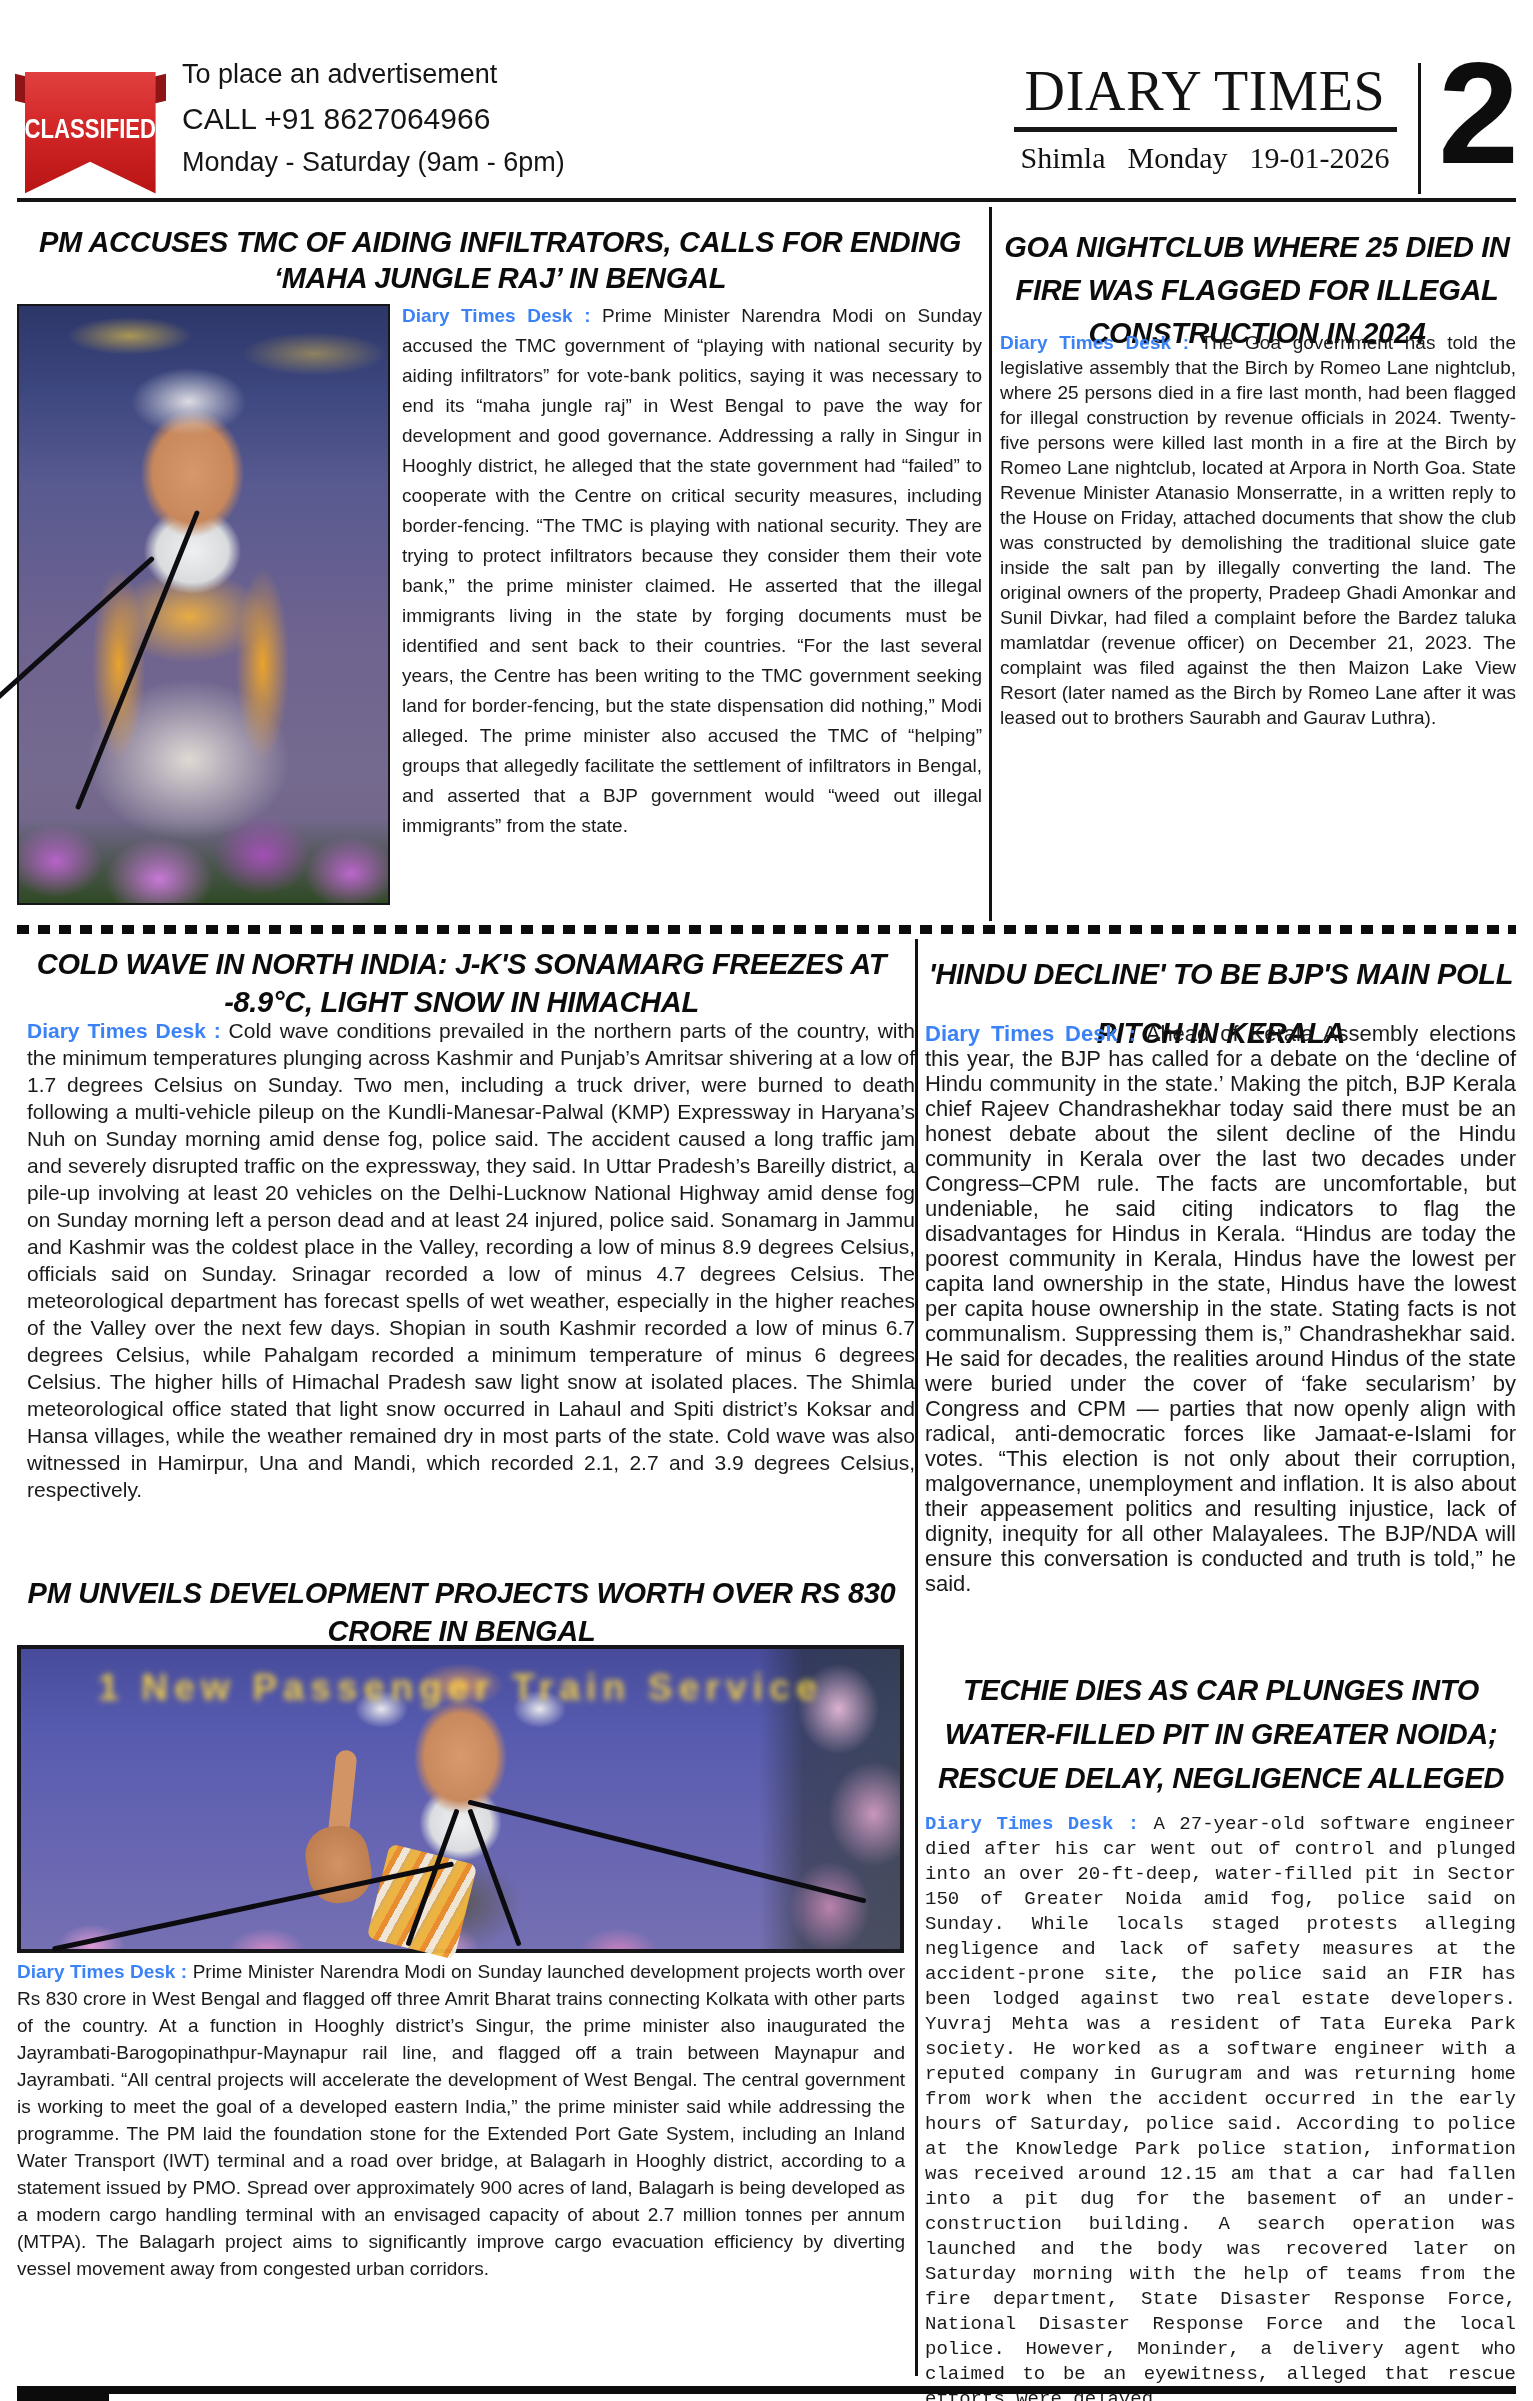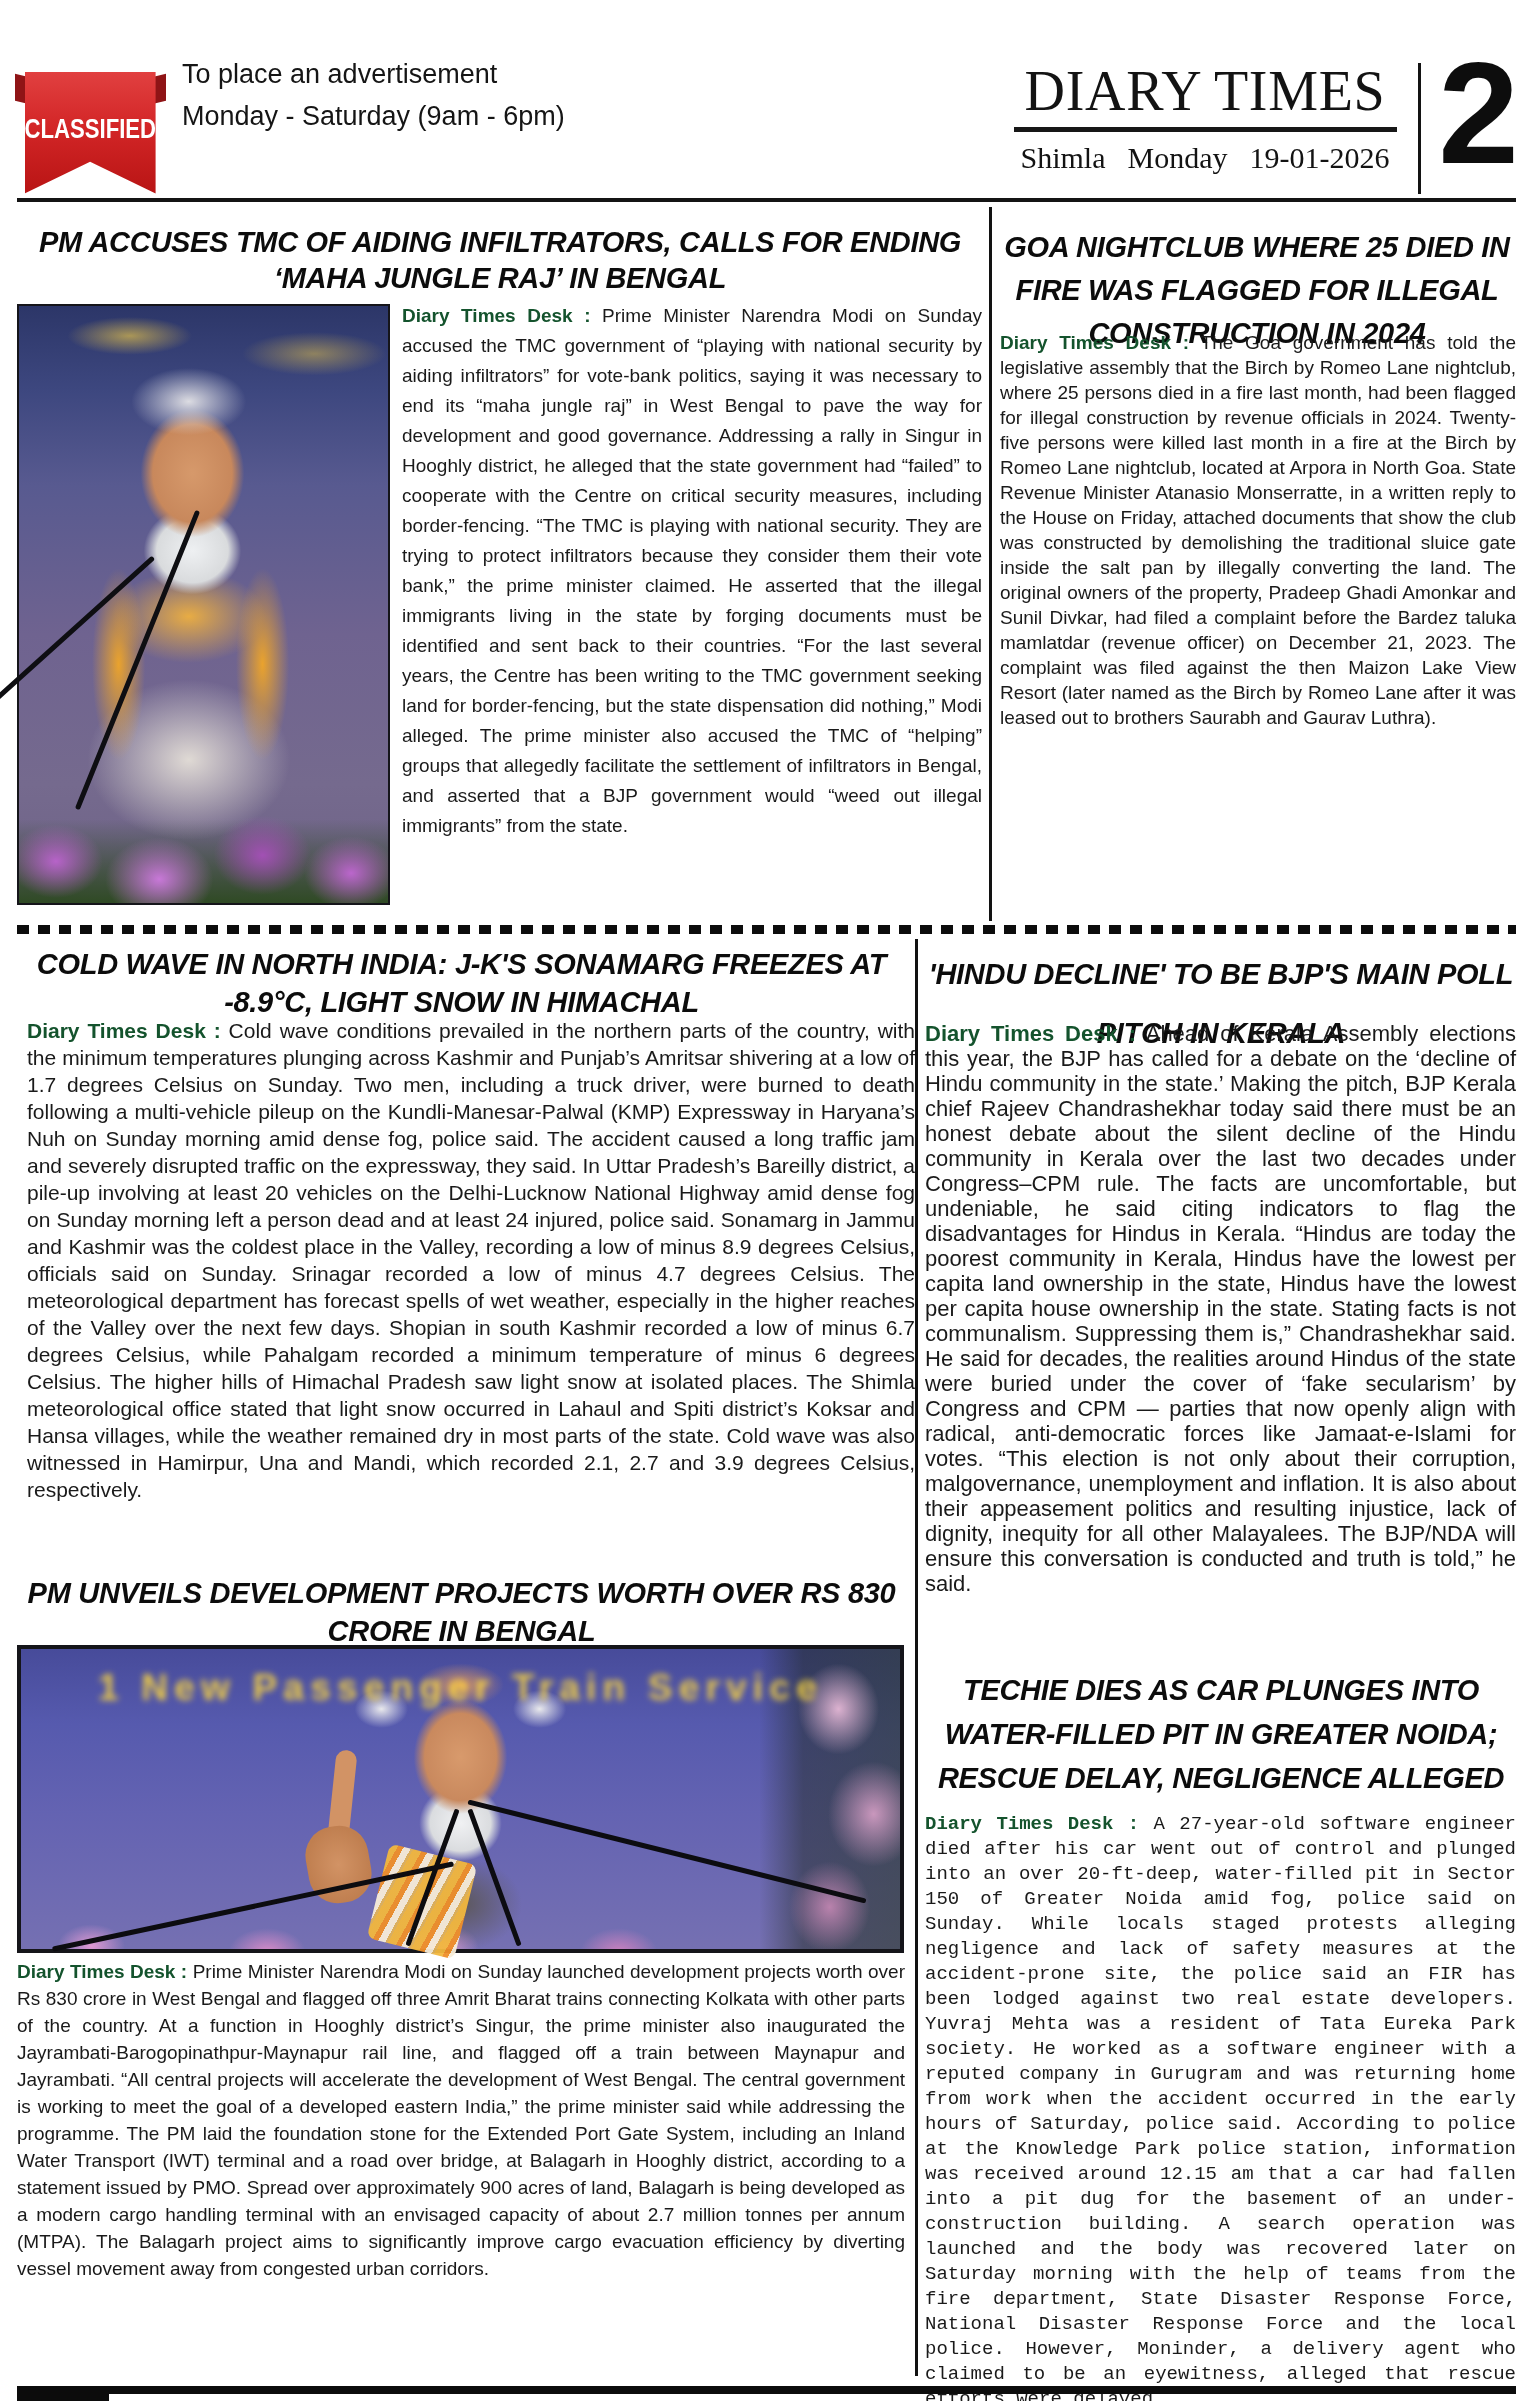--- a/index.html
+++ b/index.html
@@ -47,21 +47,21 @@
   .headline{position:absolute;text-align:center;font-weight:800;color:#0c0c0c;letter-spacing:-0.3px;font-style:italic;}
   .hl1{left:17px;top:224px;width:966px;font-size:29px;line-height:36px;}
   .hl2{left:995px;top:226px;width:524px;font-size:29px;line-height:43px;}
   .hl3{left:17px;top:945px;width:889px;font-size:29px;line-height:38px;}
   .hl4{left:924px;top:945px;width:594px;font-size:29px;line-height:59px;}
   .hl5{left:17px;top:1574px;width:889px;font-size:29px;line-height:38px;}
   .hl6{left:924px;top:1668px;width:594px;font-size:29px;line-height:44px;}
 
   
   .body{position:absolute;text-align:justify;color:#1a1a1a;}
-  .byline{font-weight:700;color:#14532d;}
+  .byline{font-weight:700;color:#3b82f6;}
   .b1{left:402px;top:301px;width:580px;font-size:19px;line-height:30px;}
   .b2{left:1000px;top:330px;width:516px;font-size:19px;line-height:25px;}
   .b3{left:27px;top:1017px;width:888px;font-size:21px;line-height:27px;}
   .b4{left:925px;top:1021px;width:591px;font-size:22px;line-height:25px;}
   .b5{left:17px;top:1958px;width:888px;font-size:19px;line-height:27px;}
   .b6{left:925px;top:1812px;width:591px;font-size:19px;line-height:25px;font-family:Liberation Mono, monospace;}
 
   
   .photo1{position:absolute;left:17px;top:304px;width:369px;height:597px;border:2.7px solid #15151a;
     background:
@@ -125,20 +125,21 @@
   <div class="ribbon-wrap">
     <div class="ribbon-wing left"></div>
     <div class="ribbon-wing right"></div>
     <div class="ribbon-main">
       <span class="ribbon-text">CLASSIFIED</span>
     </div>
   </div>
 
   <div class="ad-lines">
     <div class="ad1">To place an advertisement</div>
+    <div class="ad2">CALL +91 8627064966</div>
     <div class="ad3">Monday - Saturday (9am - 6pm)</div>
   </div>
 
   <div class="masthead">
     <div class="mast-title">DIARY TIMES</div>
     <div class="mast-underline"></div>
     <div class="mast-sub">
       <span>Shimla</span><span>Monday</span><span>19-01-2026</span>
     </div>
   </div>

